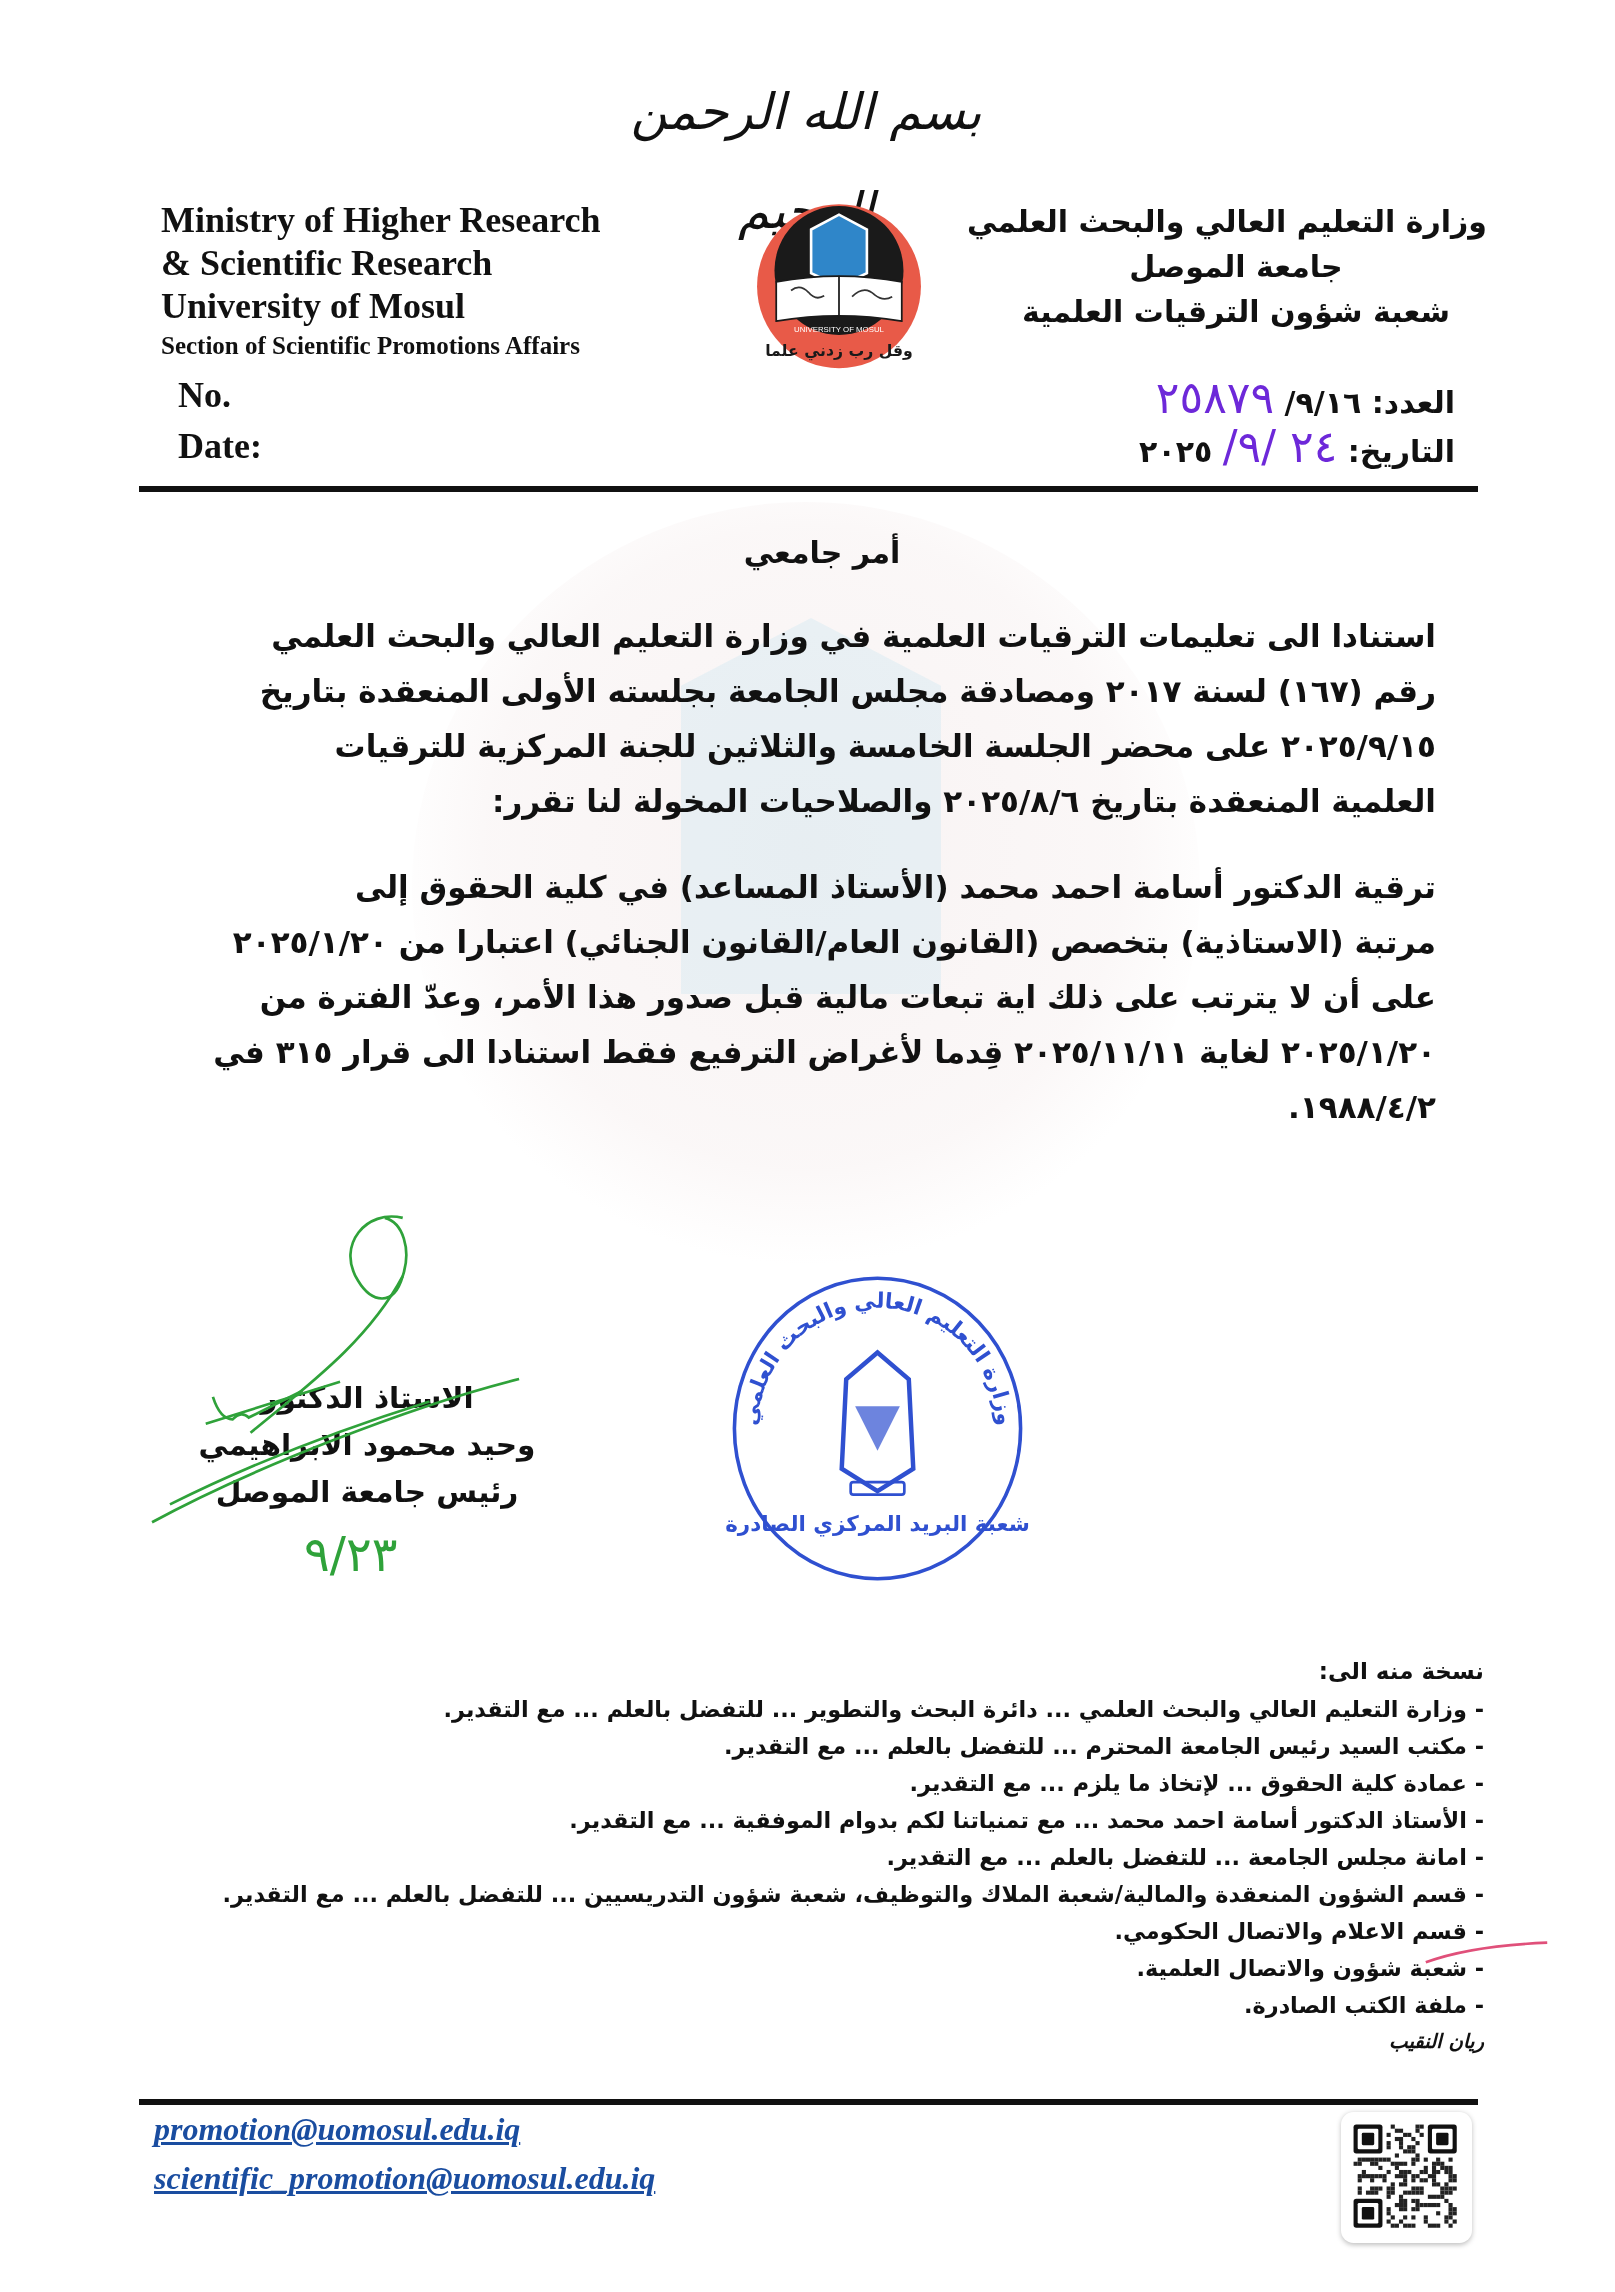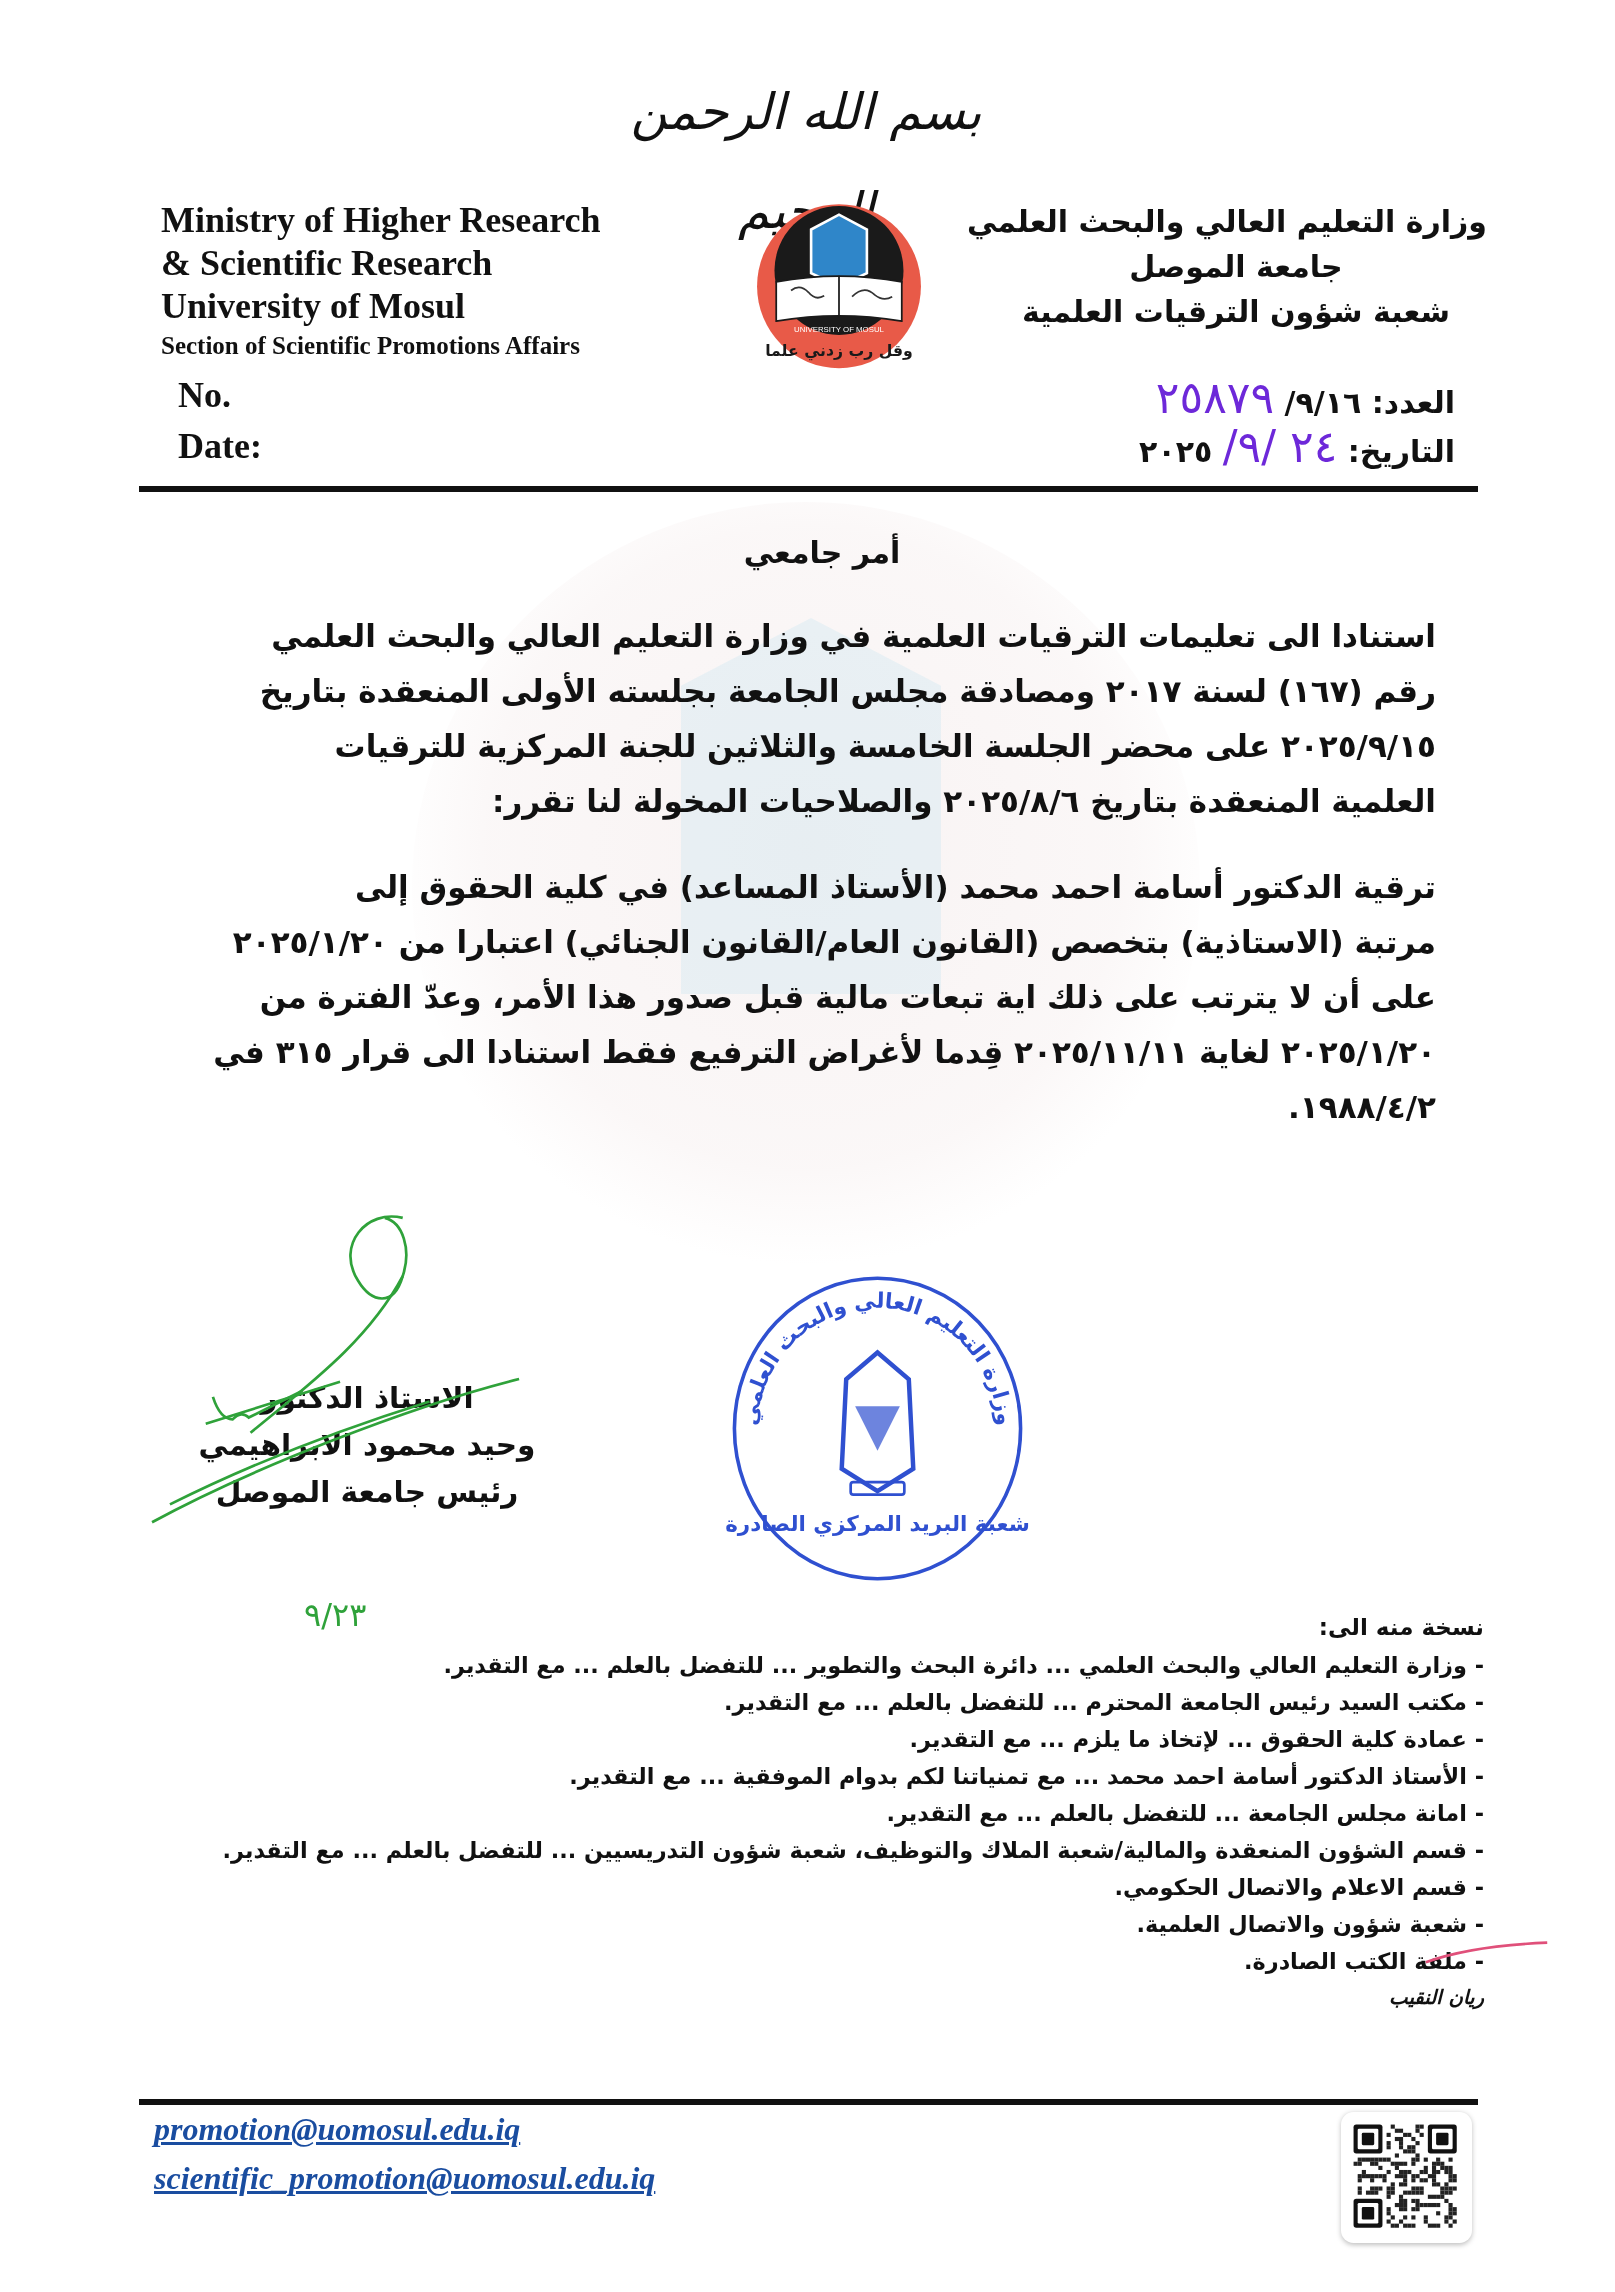--- a/index.html
+++ b/index.html
@@ -37,28 +37,28 @@
   
   .title { position:absolute; left:0; right:0; top:535px; text-align:center; font-size:30px; font-weight:bold; direction:rtl;padding-left:28px; }
   .para { position:absolute; left:193px; width:1243px; direction:rtl; text-align:justify; text-align-last:right;
     font-size:31px; font-weight:bold; line-height:55px; color:#111; }
   .para .line { display:block; white-space:nowrap; }
 
   
   .sig-block { position:absolute; left:179px; top:1375px; width:376px; text-align:center; direction:rtl; font-weight:bold; }
   .sig-line { font-size:29.6px; line-height:47px; white-space:nowrap; }
   .sig-svg { position:absolute; left:143px; top:1200px; width:412px; height:376px; pointer-events:none; }
-  .sig-date { position:absolute; left:304px; top:1596px; font-size:32px; color:#2fa23a; letter-spacing:9px; direction:rtl; }
+  .sig-date { position:absolute; left:304px; top:1526px; font-size:48px; color:#2fa23a; letter-spacing:9px; direction:rtl; }
 
   
   .stamp { position:absolute; left:721px; top:1272px; width:313px; height:313px; }
 
   
   .cc { position:absolute; right:132px; top:1608px; width:1343px; direction:rtl; font-weight:bold; color:#111; }
-  .cc-title { font-size:23px; line-height:39px; }
+  .cc-title { font-size:23px; line-height:39px;margin-top:44px; }
   .cc-item { font-size:22.4px; line-height:37px; white-space:nowrap; }
   .typist { font-size:19.7px; line-height:36px; font-style:italic; }
   .pink-stroke { position:absolute; left:1424px; top:1939px; width:125px; height:27px; }
 
   
   .emails { position:absolute; left:154px; top:2105px; font-family:"Liberation Serif", serif; font-style:italic; font-weight:bold; font-size:32px; line-height:49px; }
   .emails a { color:#1a4da0; text-decoration:underline; text-decoration-thickness:2.7px; display:block; }
   .qr { position:absolute; left:1341px; top:2112px; width:131px; height:131px; background:#fff; border-radius:12.5px; box-shadow:0 1.8px 5.4px rgba(0,0,0,0.25); }
 </style>
 </head>

